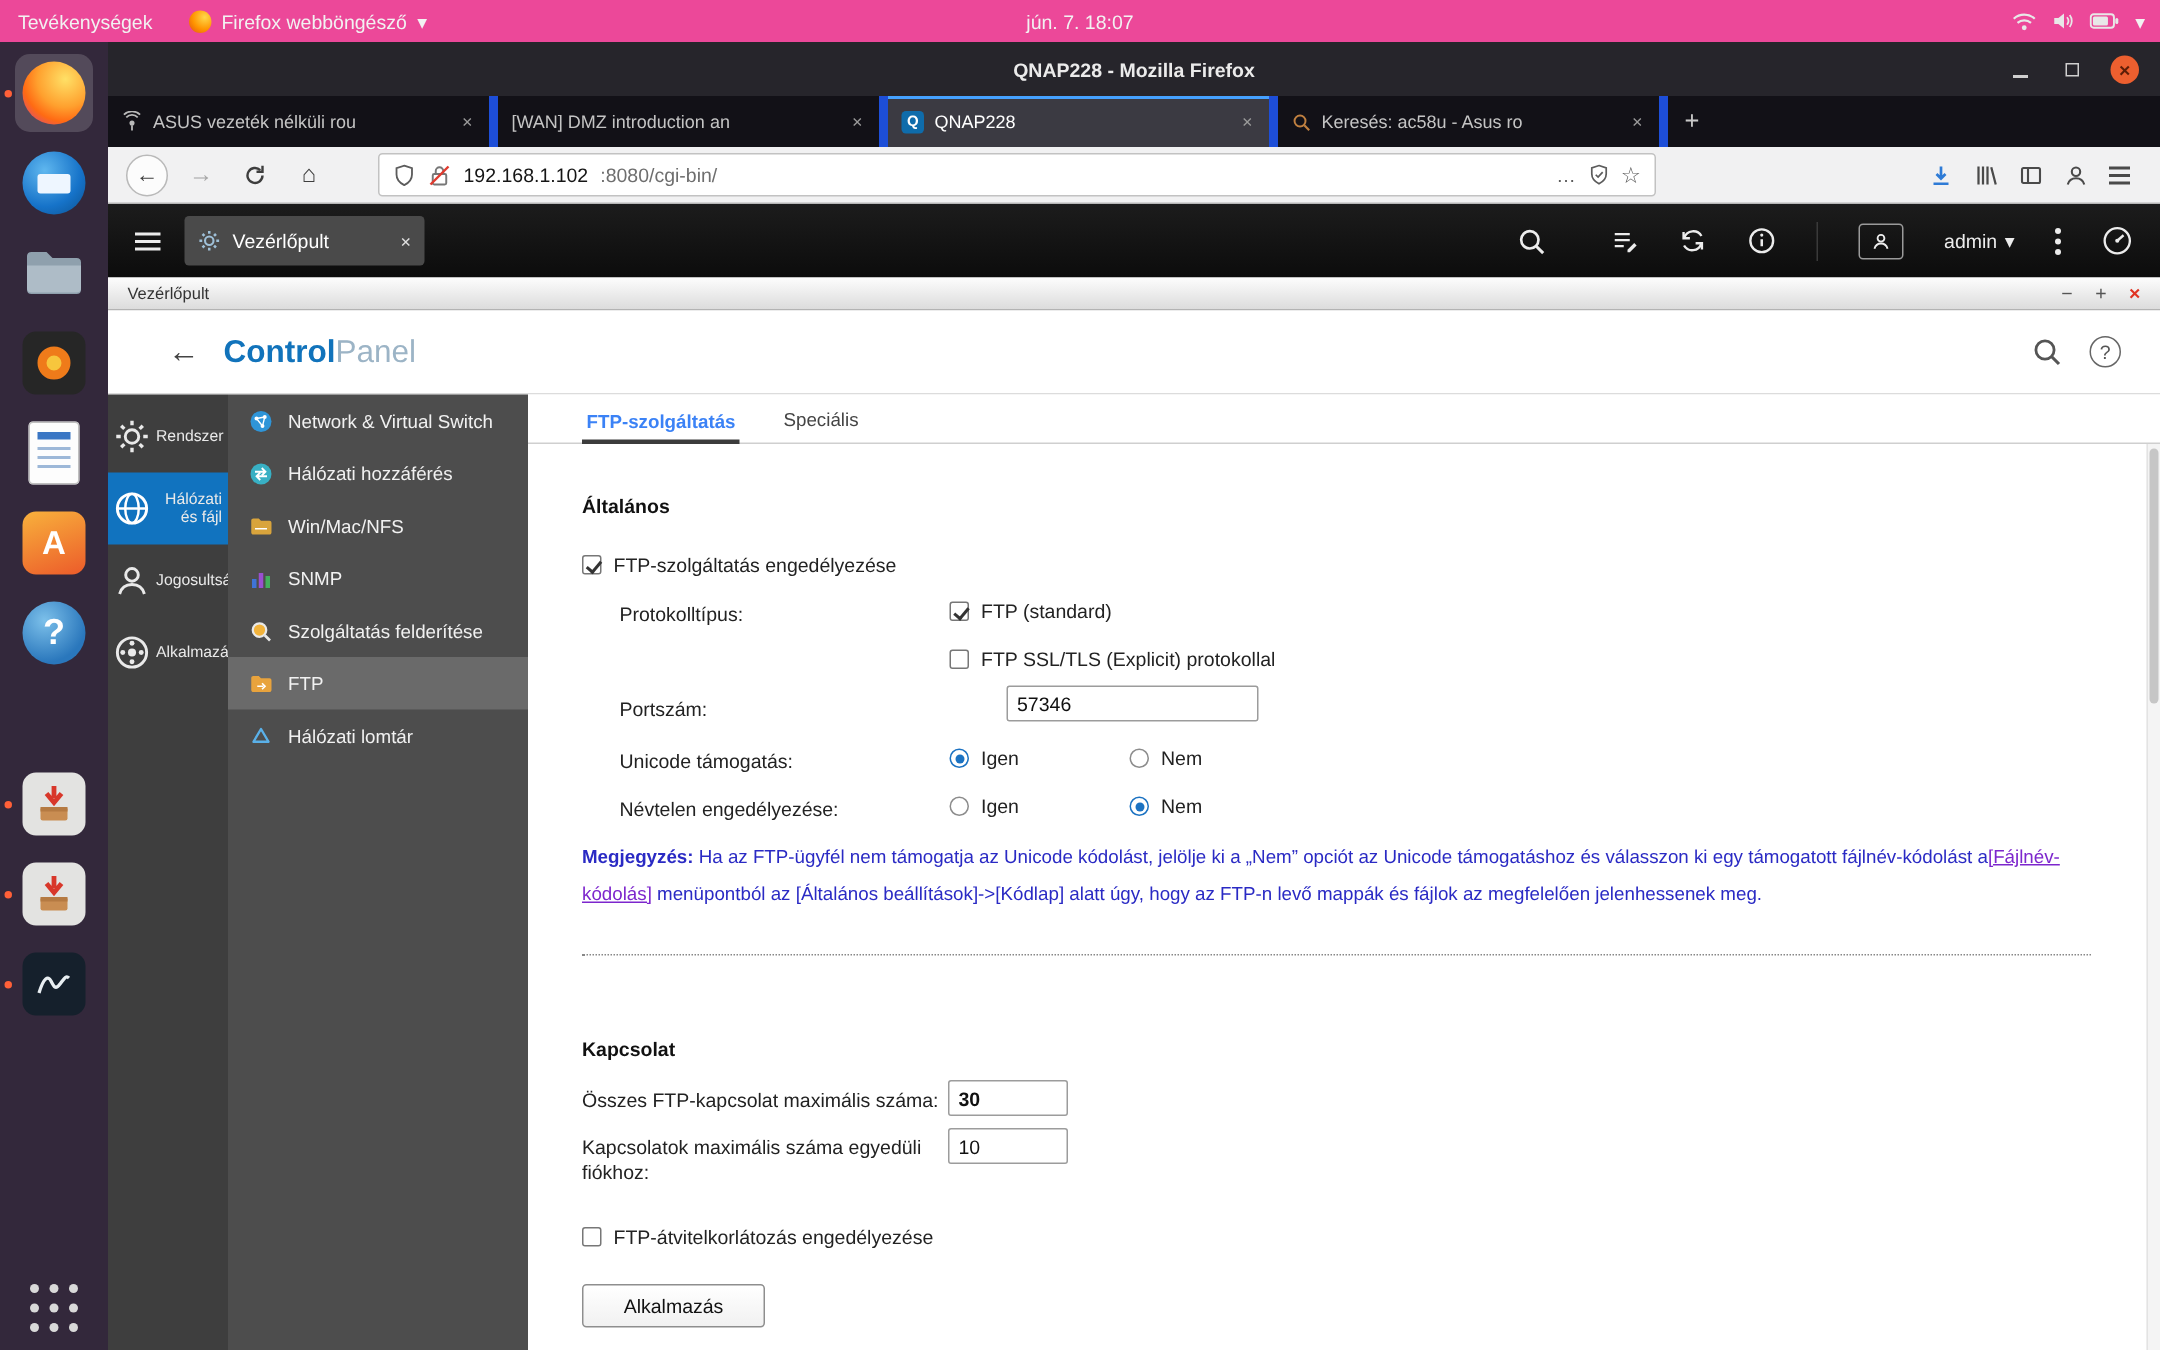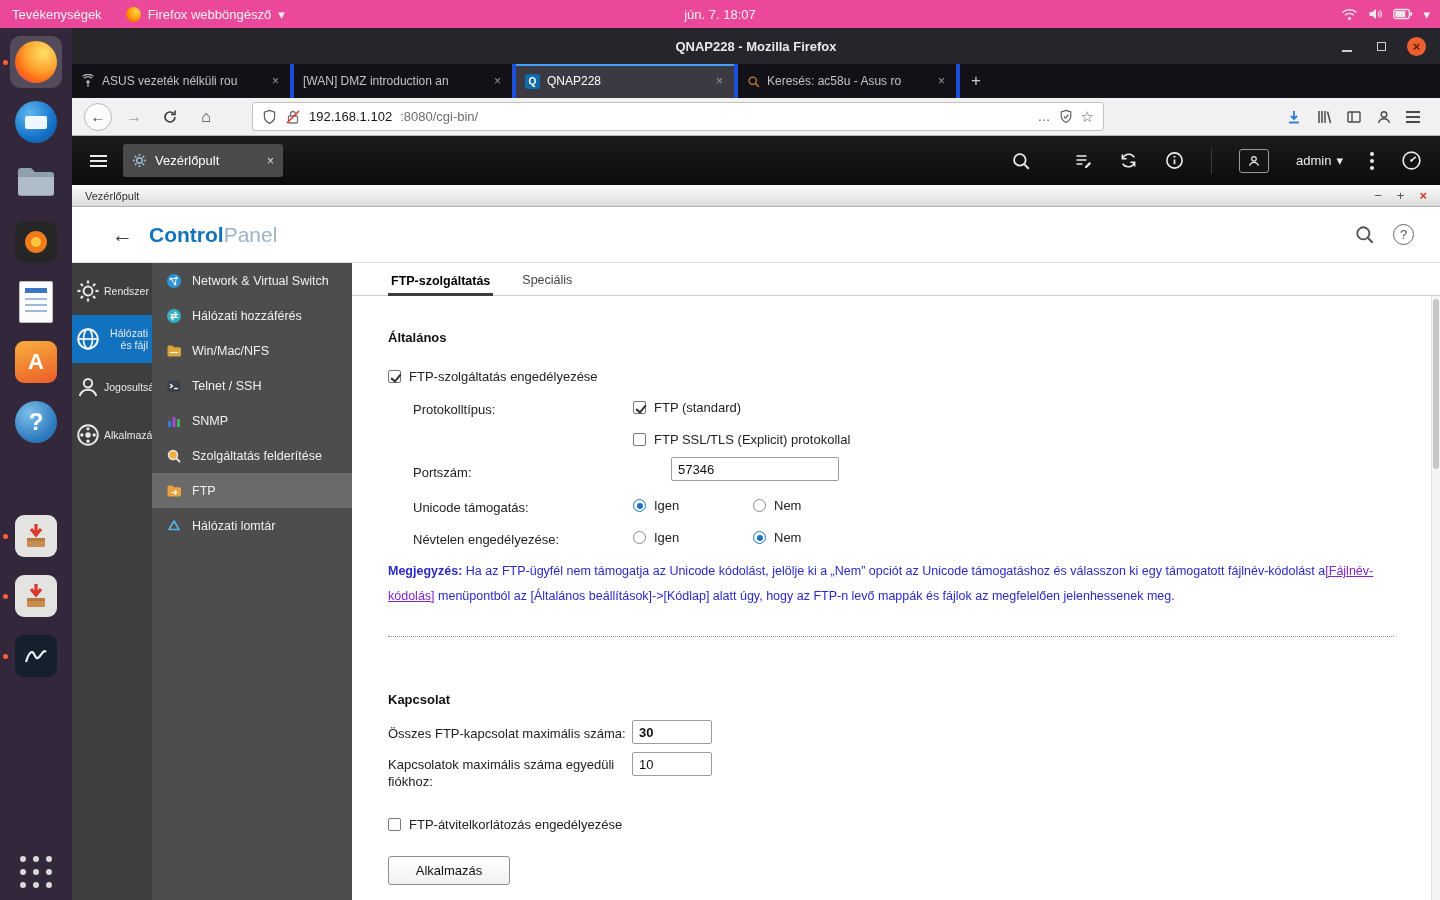--- a/index.html
+++ b/index.html
@@ -40,21 +40,21 @@
 
 #fxwin{position:absolute;left:72px;top:28px;width:1368px;height:872px;display:flex;flex-direction:column;background:#fff}
 #fxtitle{height:36px;background:#26252b;display:flex;align-items:center;color:#ebebeb;font-size:13px;font-weight:bold;position:relative;flex:none}
 #fxtitle .t{position:absolute;left:50%;transform:translateX(-50%)}
 .winbtns{margin-left:auto;display:flex;align-items:center;gap:16px;padding-right:14px}
 .wb{width:19px;height:19px;display:flex;align-items:center;justify-content:center}
 .wb-min i{width:10px;height:0;border-top:2px solid #cfcfcf;margin-top:9px;display:block}
 .wb-max i{width:9px;height:9px;border:1.5px solid #cfcfcf;display:block}
 .wb-close{border-radius:50%;background:#ec5f2f;color:#5c1d07;font-size:13px;font-weight:bold}
 #fxtabs{height:34px;background:#121117;display:flex;align-items:stretch;flex:none}
-.tab{width:222px;display:flex;align-items:center;gap:7px;padding:0 9px;color:#c4c4c4;font-size:12px;border-right:4px solid #1d4ed8;position:relative}
+.tab{width:260px;display:flex;align-items:center;gap:7px;padding:0 9px;color:#c4c4c4;font-size:12px;border-right:6px solid #1d4ed8;position:relative}
 .tab .tl{flex:1;white-space:nowrap;overflow:hidden}
 .tab .tx{color:#9a9a9a;padding:0 2px}
 .tab.active{background:#3b3a42;color:#fff}
 .tab.active::before{content:"";position:absolute;left:0;top:0;right:0;height:2px;background:#45a1ff}
 .newtab{width:32px;display:flex;align-items:center;justify-content:center;color:#c8c8c8;font-size:17px}
 .fav-q{width:15px;height:15px;border-radius:3px;background:#0f6cab;color:#fff;font-size:10px;font-weight:bold;display:flex;align-items:center;justify-content:center;flex:none}
 #fxnav{height:38px;background:#f1f1f2;border-bottom:1px solid #b6b6b6;display:flex;align-items:center;padding:0 12px;gap:8px;flex:none}
 .navbtn{width:28px;height:28px;display:flex;align-items:center;justify-content:center;color:#3e3e3e;font-size:16px}
 .navbtn.back{border:1px solid #b9b9b9;border-radius:50%;background:#fcfcfc;font-size:15px}
 .navbtn.disabled{color:#a6a6a6}
@@ -94,21 +94,21 @@
 #cpbody{flex:1;display:flex;min-height:0}
 #side1{width:80px;background:#3e3e3e;color:#e9e9e9;display:flex;flex-direction:column;padding-top:4px;flex:none}
 .s1item{display:flex;flex-direction:row;align-items:center;gap:4px;padding:12px 4px;text-align:right;font-size:10.5px;line-height:12px}
 .s1item.sel{background:#1173bf}
 #side2{width:200px;background:#4d4d4d;color:#f1f1f1;flex:none}
 .s2item{height:35px;display:flex;align-items:center;gap:10px;padding:0 14px;font-size:12.5px;white-space:nowrap;overflow:hidden}
 .s2item.sel{background:#6a6a6a}
 #main{flex:1;background:#fff;position:relative;min-width:0}
 #mtabs{height:33px;border-bottom:1px solid #cfcfcf;display:flex;align-items:flex-end;padding-left:36px;gap:26px}
 .mtab{font-size:12.5px;padding:0 3px 8px;color:#444}
-.mtab.active{font-weight:bold;color:#000000;border-bottom:3px solid #3c3c3c;padding-bottom:5px;margin-bottom:-1px}
+.mtab.active{font-weight:bold;color:#3b82f6;border-bottom:3px solid #3c3c3c;padding-bottom:5px;margin-bottom:-1px}
 #content{position:absolute;top:33px;left:0;right:0;bottom:0;font-size:13px;color:#222}
 .abs{position:absolute}
 .h1{font-weight:bold;color:#111}
 .frow{display:flex;align-items:center;gap:8px}
 .cb{width:13px;height:13px;border:1px solid #777;border-radius:2px;background:#fff;position:relative;flex:none}
 .cb.on::after{content:"";position:absolute;left:3.5px;top:.5px;width:4px;height:8px;border:solid #333;border-width:0 2px 2px 0;transform:rotate(40deg)}
 .rd{width:13px;height:13px;border:1px solid #8c8c8c;border-radius:50%;background:#fff;position:relative;flex:none}
 .rd.on{border-color:#1b72c2}
 .rd.on::after{content:"";position:absolute;inset:2.5px;border-radius:50%;background:#1b72c2}
 .txt{height:24px;border:1px solid #9c9c9c;border-radius:2px;padding:0 6px;font:13px "Liberation Sans",sans-serif;color:#111}
@@ -531,30 +531,20 @@
             <svg width="16" height="16" viewBox="0 0 16 16">
               <path d="M1.5 4c0-.8.6-1.4 1.4-1.4h3.6l1.5 1.6h5.6c.8 0 1.4.6 1.4 1.4v6.4c0 .8-.6 1.4-1.4 1.4H2.9c-.8 0-1.4-.6-1.4-1.4z" fill="#d9a43c"></path>
               <path d="M4 9.5h8" stroke="#fff" stroke-width="1.1"></path>
             </svg>
           </span>
         <span>Win/Mac/NFS</span>
       </div>
       <div class="s2item">
         <span class="ic">
             <svg width="16" height="16" viewBox="0 0 16 16">
-              <rect x="1.5" y="2.5" width="13" height="11" rx="1.5" fill="#39404a"></rect>
-              <path d="M4 6l2.5 2L4 10" stroke="#fff" stroke-width="1.3" fill="none"></path>
-              <path d="M8 10.5h4" stroke="#fff" stroke-width="1.3"></path>
-            </svg>
-          </span>
-        <span>Telnet / SSH</span>
-      </div>
-      <div class="s2item">
-        <span class="ic">
-            <svg width="16" height="16" viewBox="0 0 16 16">
               <rect x="2" y="8" width="3" height="6" fill="#3f74d8"></rect>
               <rect x="6.5" y="4" width="3" height="10" fill="#9a4fd0"></rect>
               <rect x="11" y="6" width="3" height="8" fill="#43b05c"></rect>
             </svg>
           </span>
         <span>SNMP</span>
       </div>
       <div class="s2item">
         <span class="ic">
             <svg width="16" height="16" viewBox="0 0 16 16">

